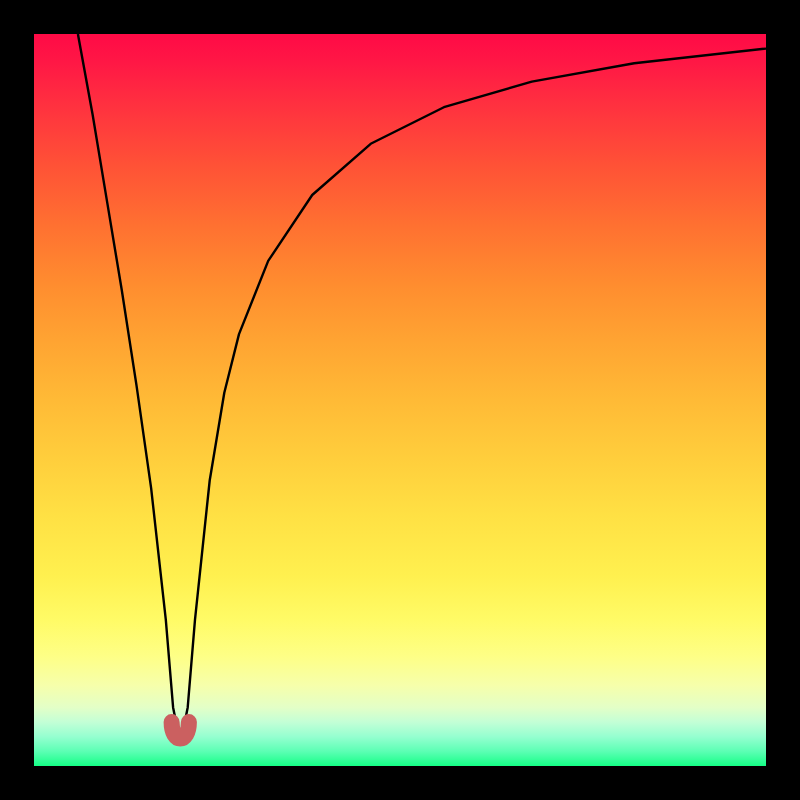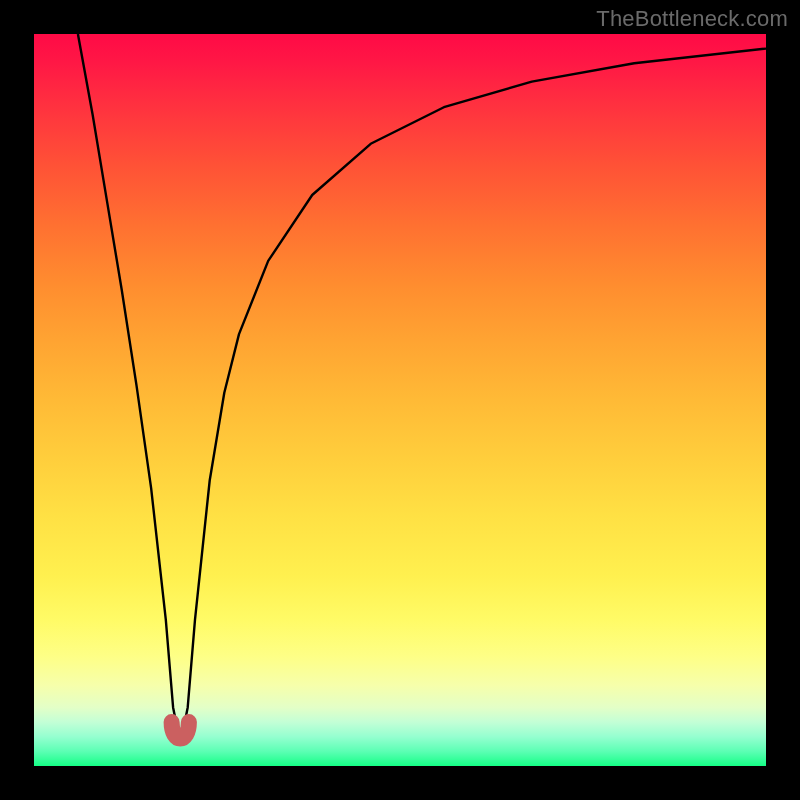--- a/index.html
+++ b/index.html
@@ -98,15 +98,14 @@
                L 336.7 109.8
                L 409.9 73.2
                L 497.8 47.6
                L 600.2 29.3
                L 732.0 14.6" fill="none" stroke="#000" stroke-width="2.4" stroke-linejoin="round"></path>
       <path d="M 137.6 688.1
                C 137.6 710.0 154.9 710.0 154.9 688.1" fill="none" stroke="#cb6060" stroke-width="16" stroke-linecap="round"></path>
     </svg>
   </div>
 
-  <div class="watermark">TheBottleneck.com</div>
 
 </div>
 
 </body></html>

